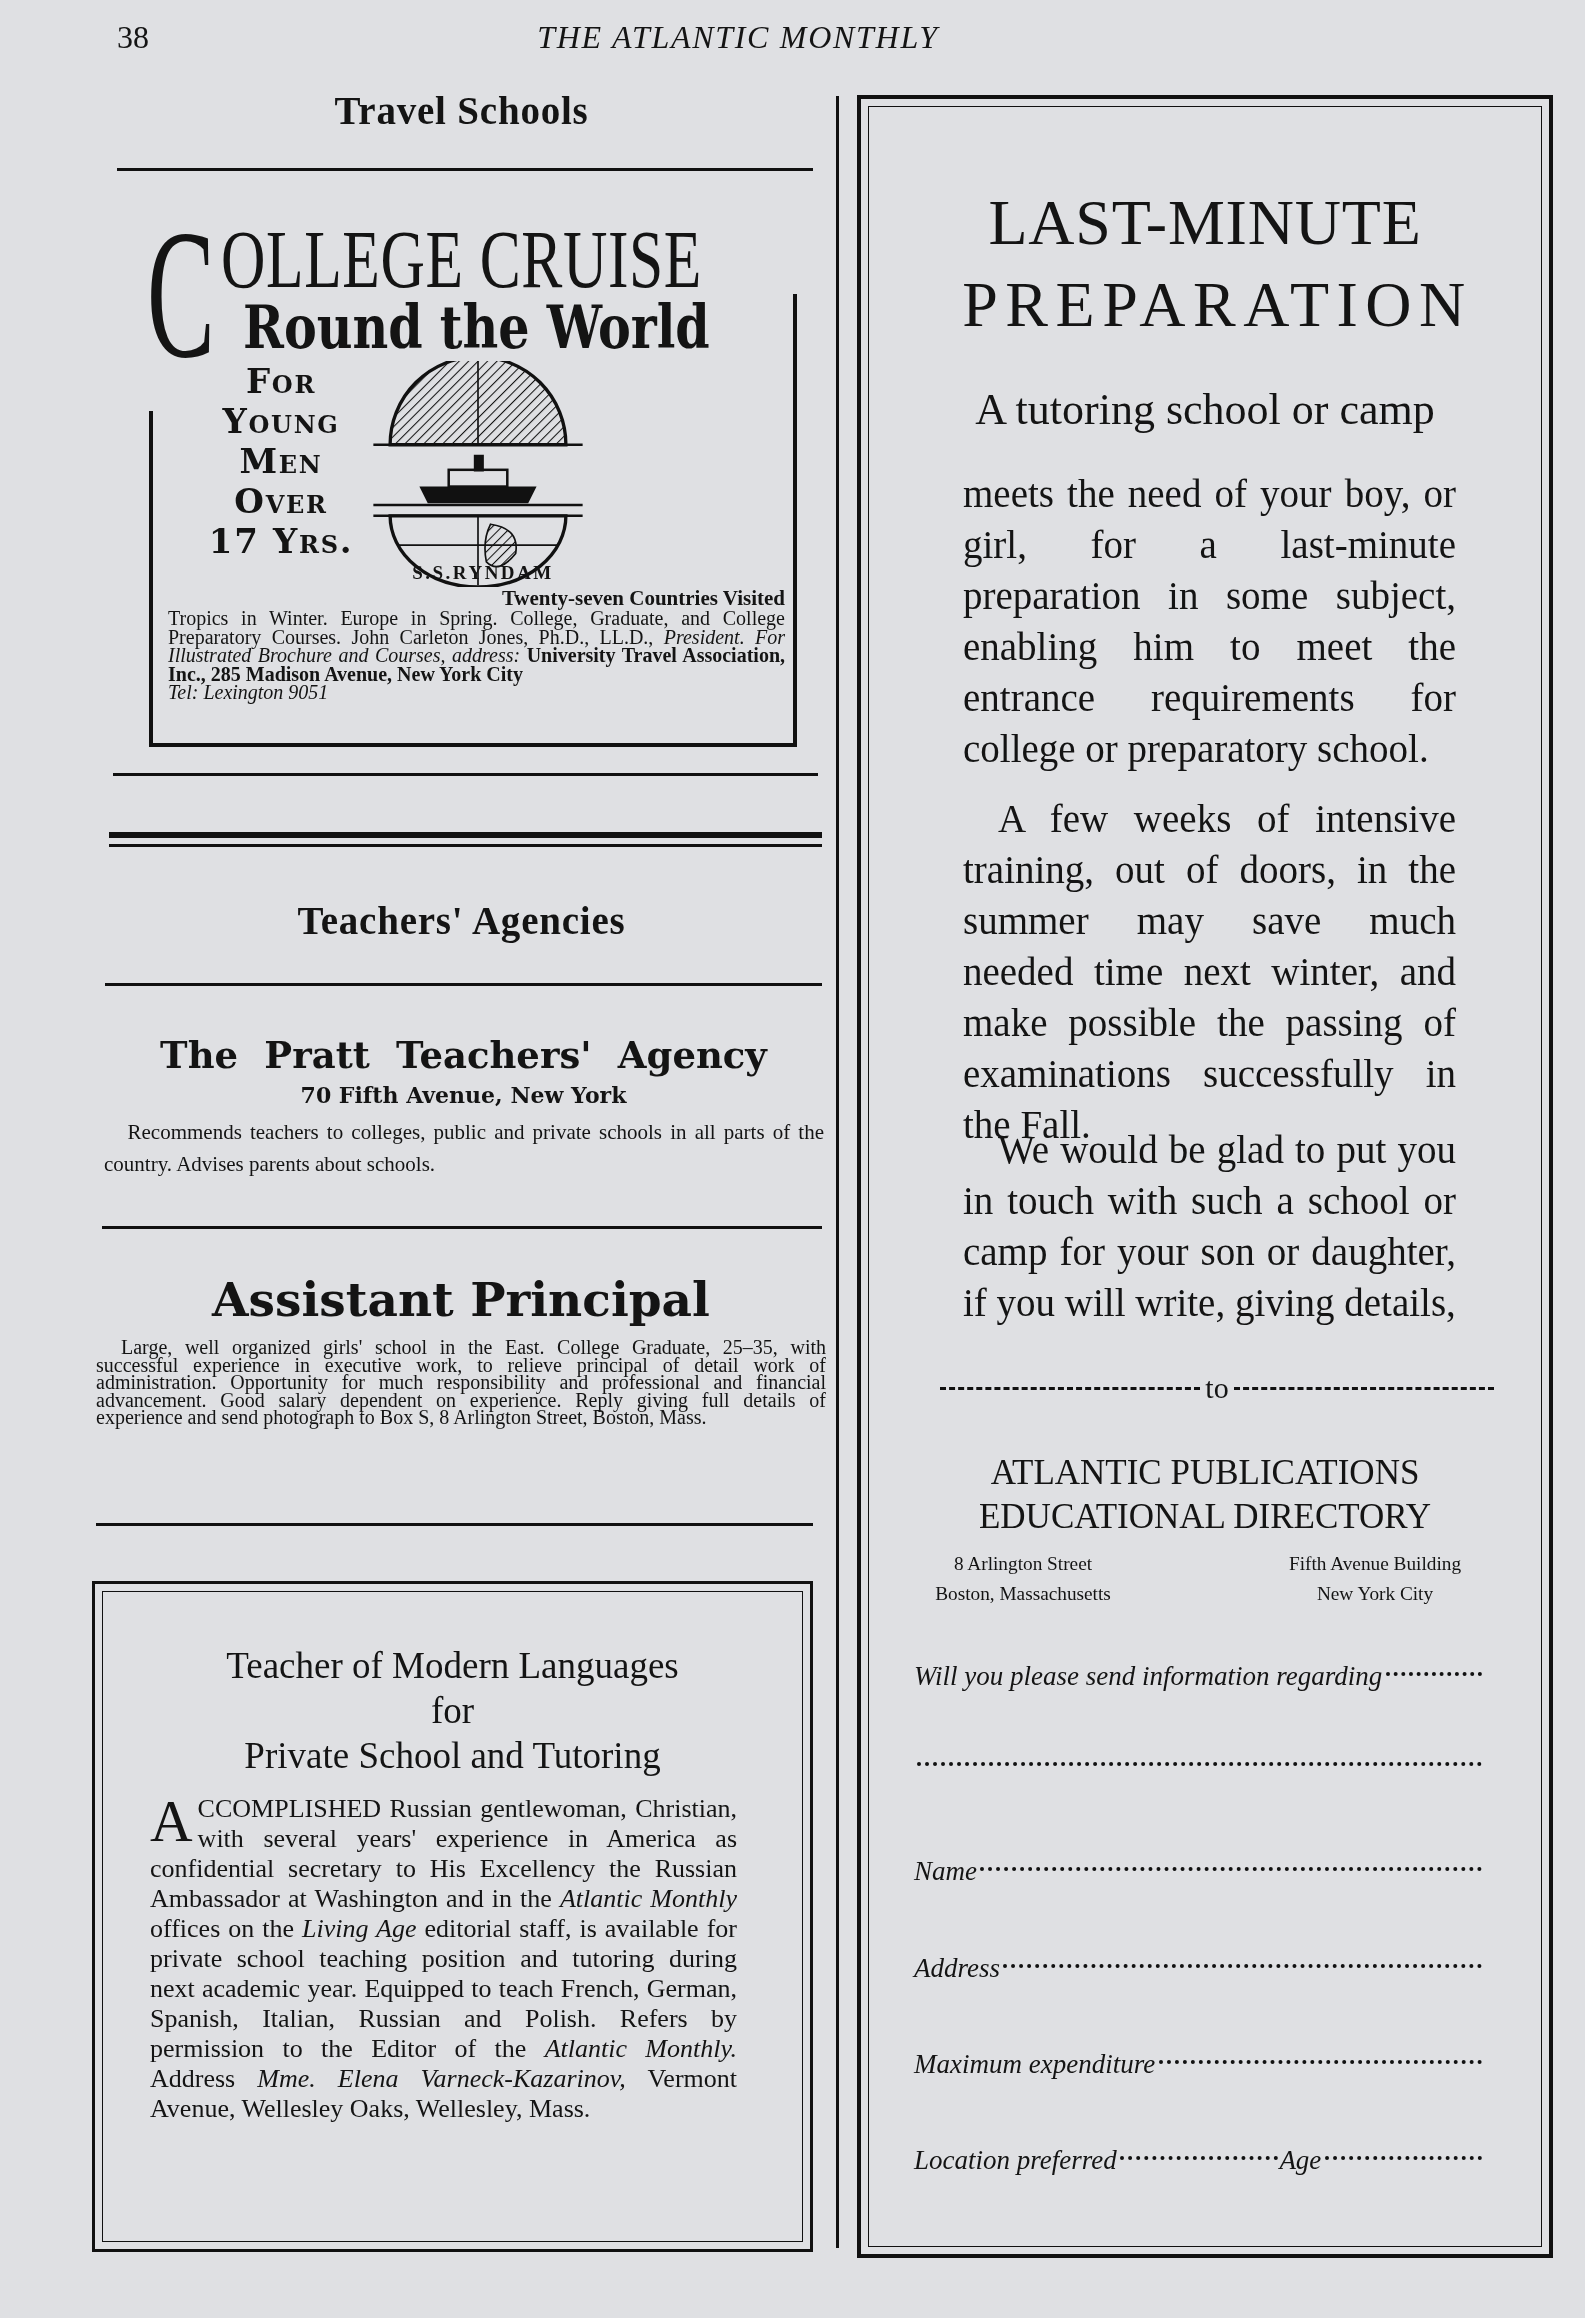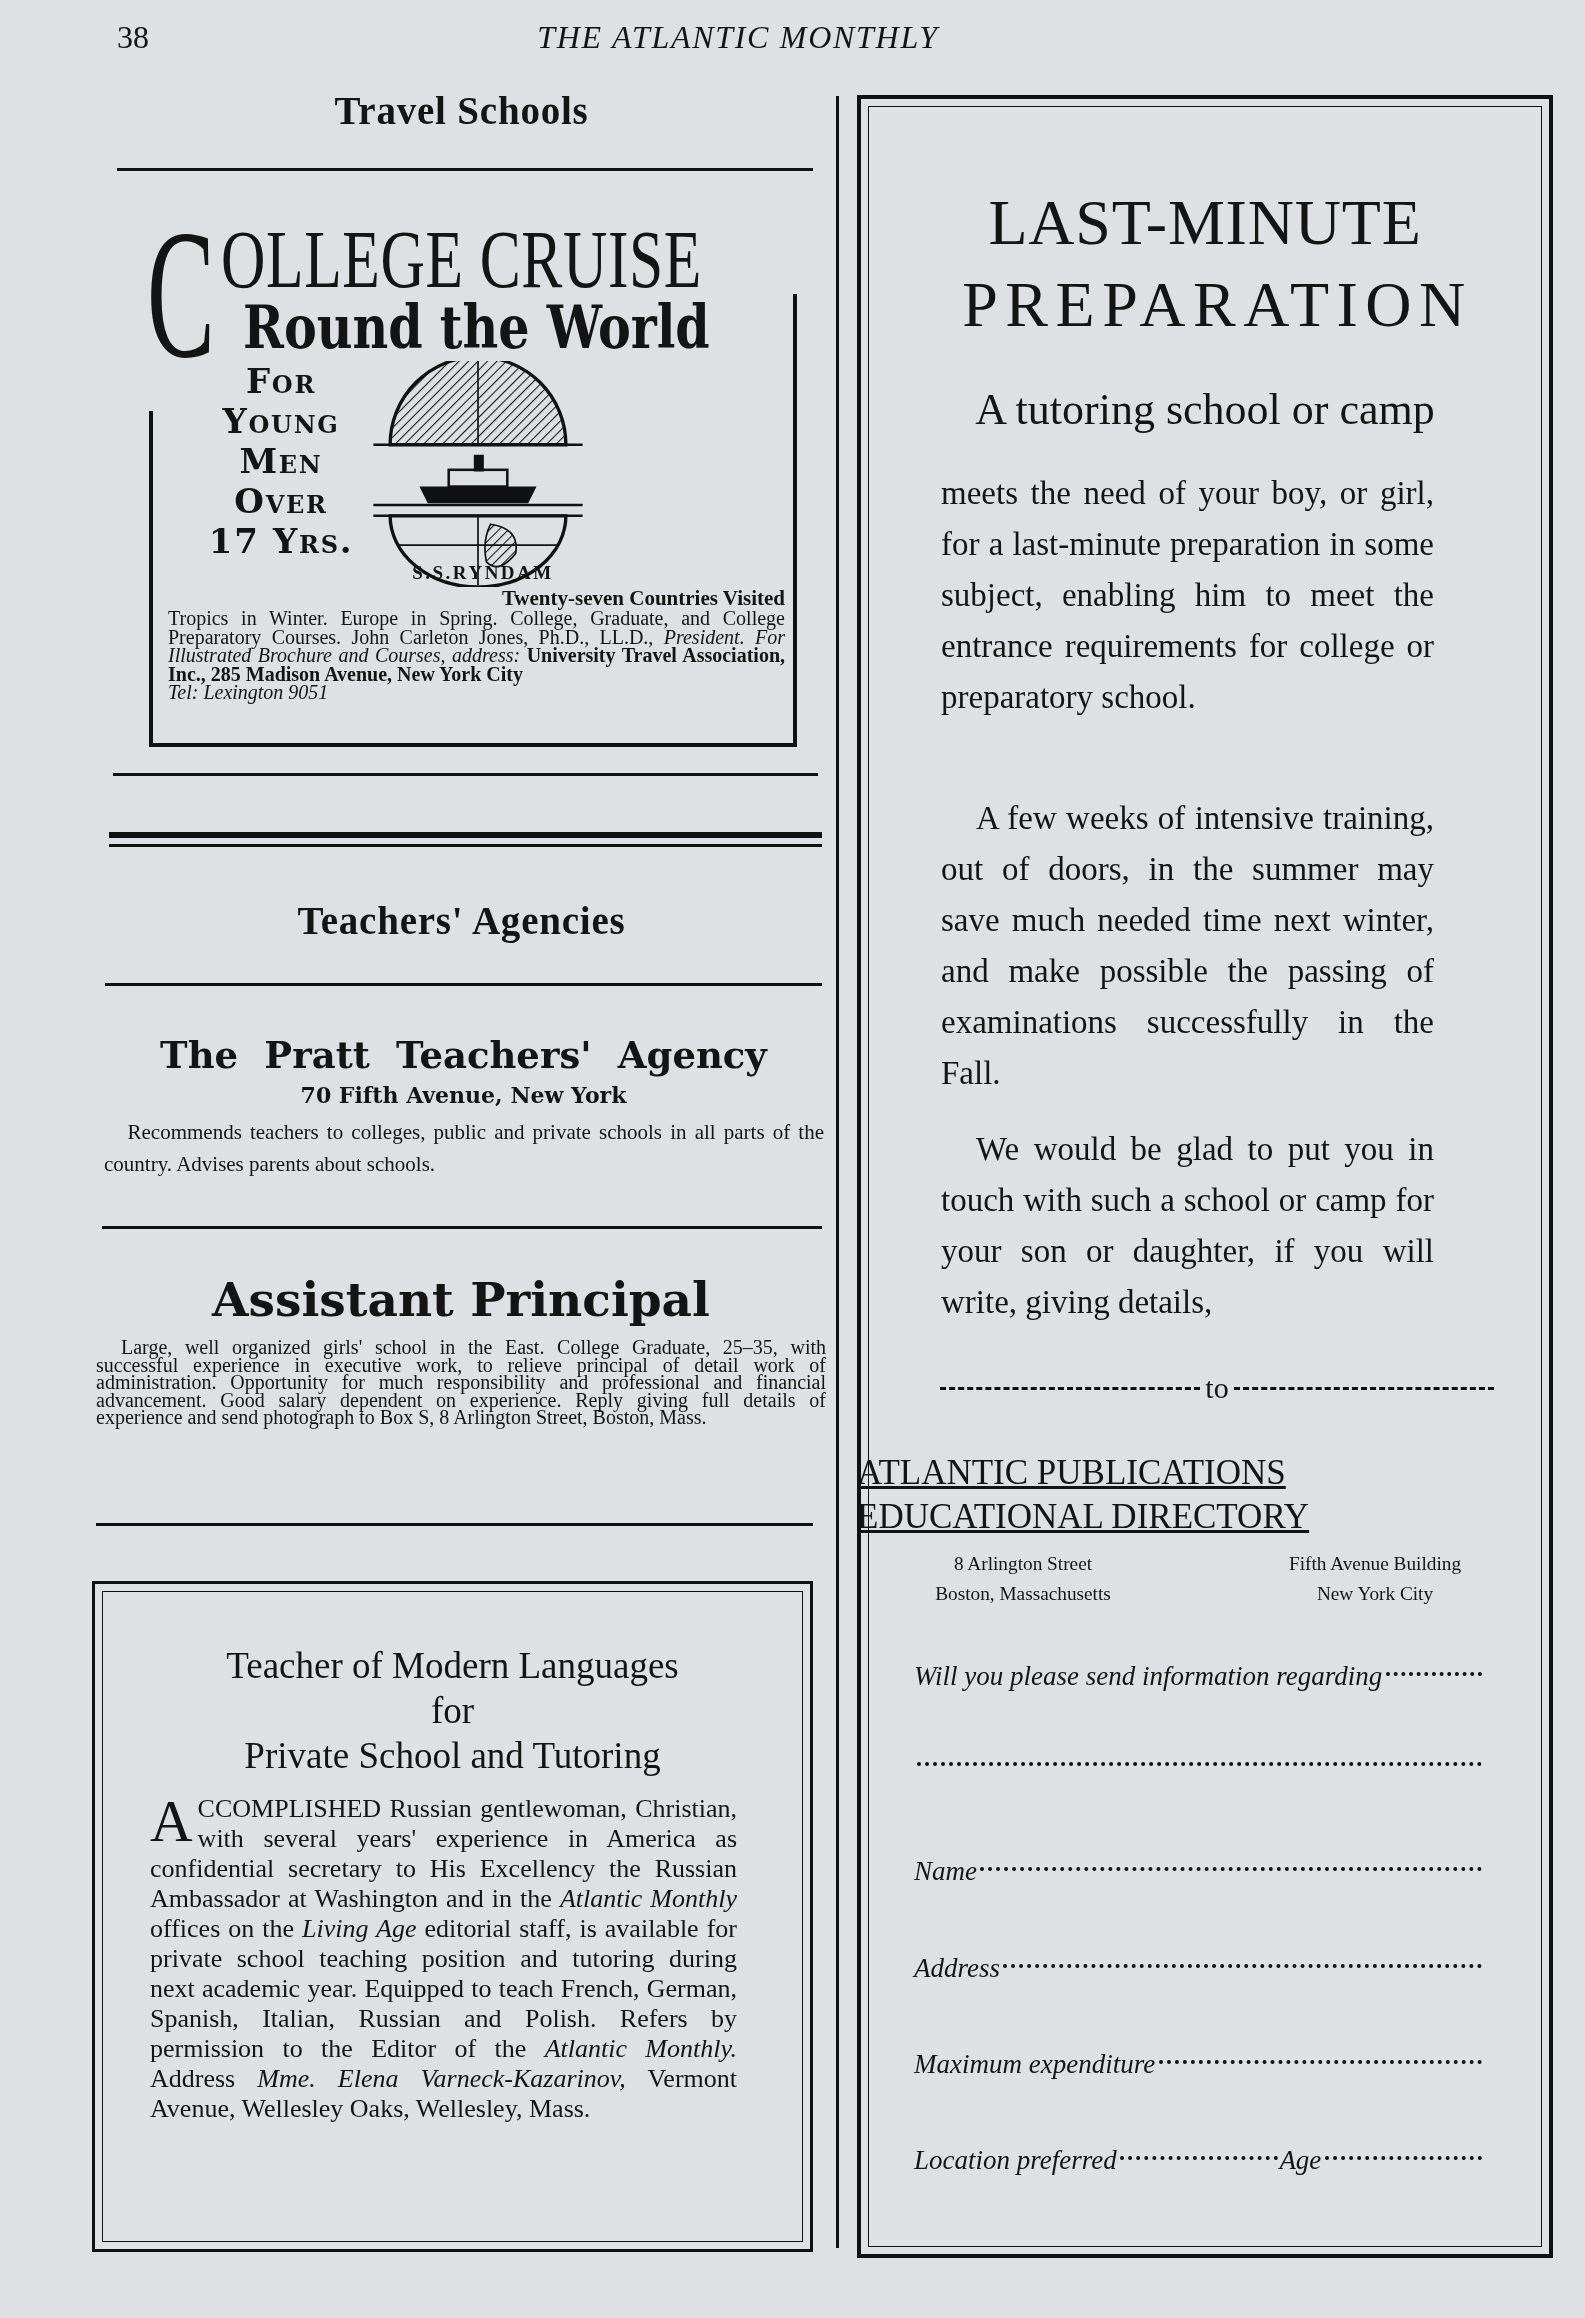--- a/index.html
+++ b/index.html
@@ -60,28 +60,28 @@
   #lang-body { position: absolute; left: 55px; width: 587px; top: 210px; font-size: 26px; line-height: 30px; text-align: justify; }
   #lang-body .dropcap { float: left; font-size: 59px; line-height: 49px; margin-right: 5px; margin-top: 3.4px; }
   #lang-body i { font-style: italic; }
 
   
   #right-box { left: 857px; top: 95px; width: 696px; height: 2163px; border: 4.2px solid #111; }
   #right-inner { position: absolute; left: 6.7px; top: 6.7px; right: 6.7px; bottom: 6.7px; border: 1.7px solid #111; }
   #rp-title-1 { left: 857px; width: 696px; top: 186px; text-align: center; font-size: 64px; letter-spacing: 0.8px; }
   #rp-title-2 { left: 857px; width: 696px; top: 268px; text-align: center; font-size: 64px; letter-spacing: 7.5px; padding-left: 25px; }
   #rp-tagline { left: 857px; width: 696px; top: 384px; text-align: center; font-size: 44px; }
-  .rp-para { left: 941px; width: 493px; font-size: 33px; line-height: 51px; text-align: justify; }
+  .rp-para { left: 963px; width: 493px; font-size: 39px; line-height: 51px; text-align: justify; }
   #rp-para-1 { top: 468px; }
   #rp-para-2 { top: 793px; text-indent: 35px; }
   #rp-para-3 { top: 1124px; text-indent: 35px; }
   #rp-to { left: 940px; width: 554px; top: 1371px; display: flex; align-items: center; font-size: 30px; }
   #rp-to .dash { flex: 1; border-top: 3.4px dashed #111; height: 0; }
   #rp-to span.word { padding: 0 5px; }
-  #rp-org { left: 857px; width: 696px; top: 1451px; text-align: left; font-size: 35px; line-height: 44px; text-decoration: underline; }
+  #rp-org { left: 857px; width: 696px; top: 1451px; text-align: center; font-size: 35px; line-height: 44px; }
   .rp-addr { top: 1549px; font-size: 19.3px; line-height: 30px; text-align: center; }
   #rp-addr-boston { left: 914px; width: 218px; }
   #rp-addr-ny { left: 1262px; width: 226px; }
   .form-line { left: 914px; width: 570px; font-style: italic; font-size: 27px; white-space: nowrap; display: flex; align-items: center; }
   .form-line .lbl { flex: 0 0 auto; }
   .form-line .dots { flex: 1 1 auto; border-bottom: 4.2px dotted #111; margin: 0 1.7px 5px 3.4px; height: 0; }
   #form-regarding { top: 1661px; }
   #form-regarding-cont { top: 1762px; }
   #form-name { top: 1856px; }
   #form-address { top: 1953px; }

